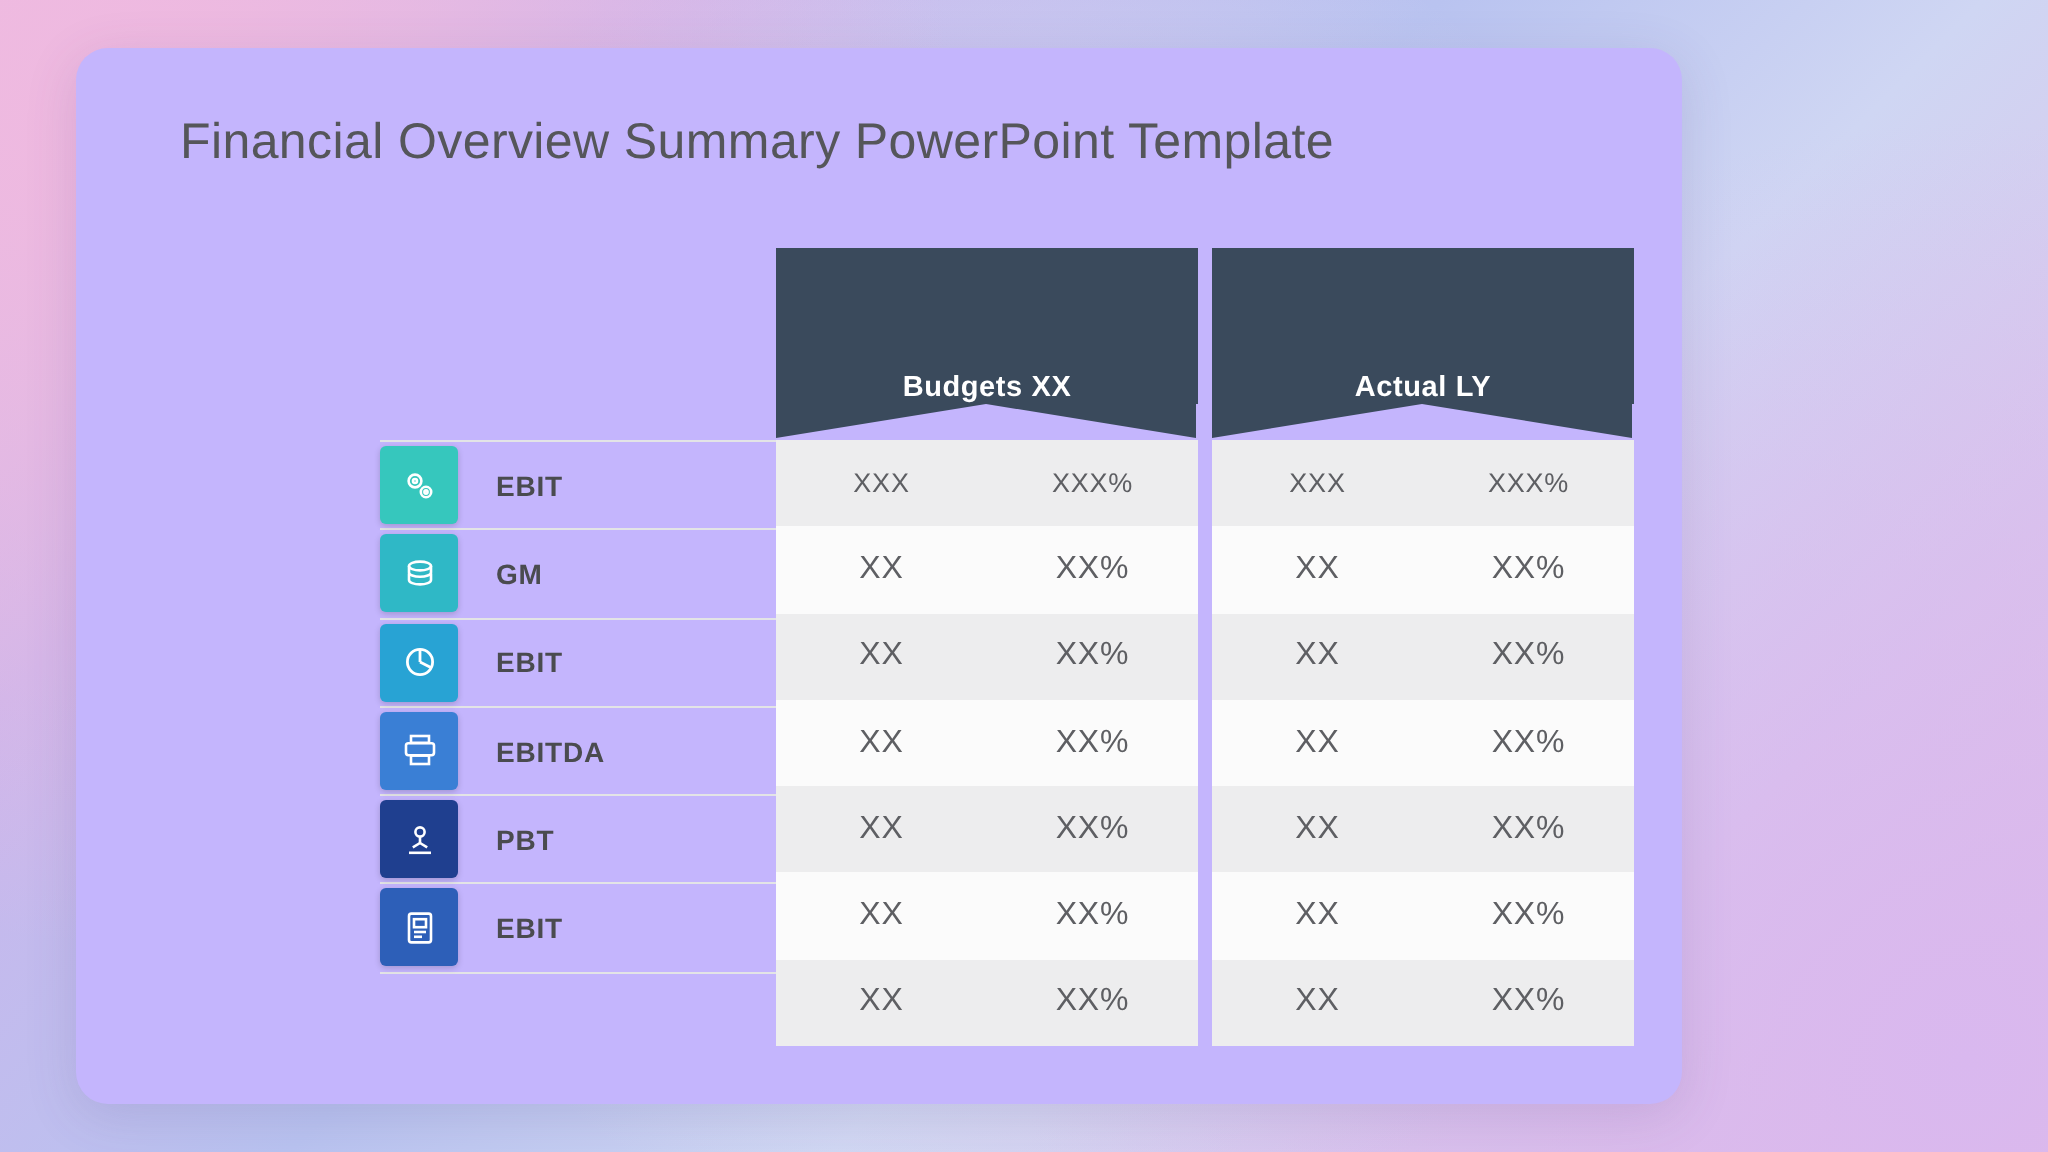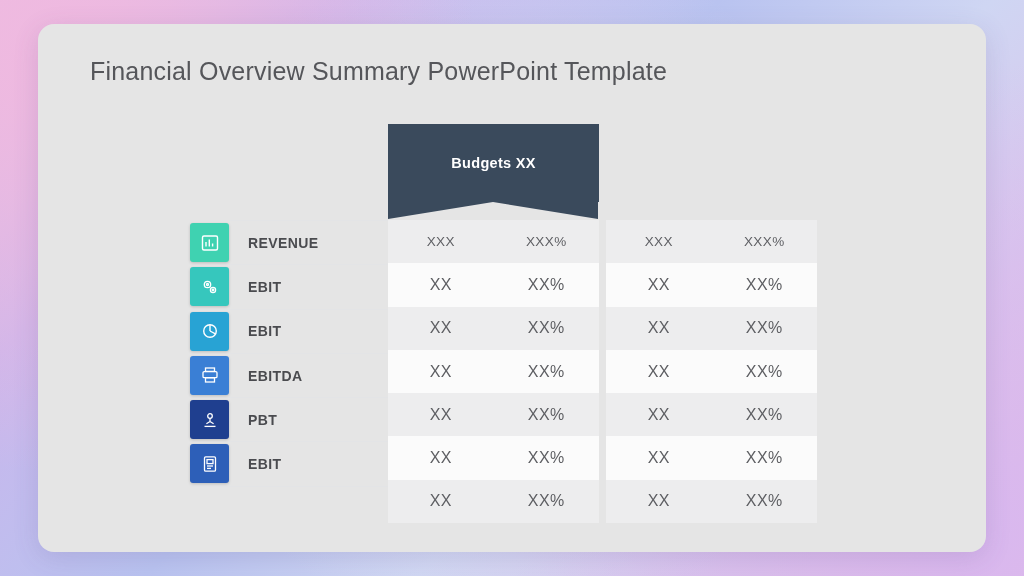--- a/index.html
+++ b/index.html
@@ -18,23 +18,23 @@
     inset: 0;
     background:
       radial-gradient(circle at 6% 10%, #f0b9e0 0%, rgba(240,185,224,0) 38%),
       radial-gradient(circle at 96% 92%, #d9b8ef 0%, rgba(217,184,239,0) 42%),
       radial-gradient(circle at 50% 50%, #dfe2f5 0%, rgba(223,226,245,0) 60%);
   }
   .slide {
     position: absolute;
     left: 38px;
     top: 24px;
-    width: 948px;
+    width: 803px;
     height: 528px;
-    background: #e5e5e5;
+    background: #c4b5fd;
     border-radius: 16px;
     box-shadow: 0 6px 26px rgba(90, 70, 130, 0.16);
   }
   .slide-title {
     position: absolute;
     left: 52px;
     top: 33px;
     font-size: 25px;
     color: #55565a;
     font-weight: 400;
@@ -51,21 +51,21 @@
   .col-group.g0 { left: 350px; }
   .col-group.g1 { left: 568px; }
   .col-head {
     position: relative;
     height: 78px;
     background: #3a4a5c;
     color: #ffffff;
     font-size: 14.5px;
     font-weight: bold;
     display: flex;
-    align-items: center;
+    align-items: flex-end;
     justify-content: center;
     letter-spacing: 0.3px;
   }
   .col-head .notch {
     position: absolute;
     left: 0;
     bottom: -17px;
     width: 0;
     height: 0;
     border-left: 105.5px solid #3a4a5c;
@@ -143,47 +143,52 @@
 <div class="slide">
 
   <div class="slide-title">Financial Overview Summary PowerPoint Template</div>
 
   <div class="col-group g0">
     <div class="col-head">
       <span>Budgets XX</span>
       <span class="notch"></span>
     </div>
   </div>
+  <div class="col-group g1">
+    <div class="col-head">
+      <span>Actual LY</span>
+      <span class="notch"></span>
+    </div>
+  </div>
 
   <div class="labels">
 
-    <div class="lrow">
-      <div class="icon-box" style="background:#3fd2b1">
-        <svg class="icon-svg" width="20" height="20" viewBox="0 0 20 20" fill="none" stroke="#ffffff" stroke-width="1.4">
-          <rect x="2.5" y="3" width="15" height="14" rx="1.5"></rect>
-          <line x1="6" y1="13.5" x2="6" y2="9"></line>
-          <line x1="9.3" y1="13.5" x2="9.3" y2="6.5"></line>
-          <line x1="12.6" y1="13.5" x2="12.6" y2="10.5"></line>
-        </svg>
-      </div>
-      <div class="lrow-label">REVENUE</div>
-    </div>
 
     <div class="lrow">
       <div class="icon-box" style="background:#36c7bd">
         <svg class="icon-svg" width="20" height="20" viewBox="0 0 20 20" fill="none" stroke="#ffffff" stroke-width="1.3">
           <circle cx="7.5" cy="7.5" r="3.2"></circle>
           <circle cx="7.5" cy="7.5" r="1"></circle>
           <circle cx="13" cy="13" r="2.6"></circle>
           <circle cx="13" cy="13" r="0.8"></circle>
         </svg>
       </div>
       <div class="lrow-label">EBIT</div>
     </div>
 
+    <div class="lrow">
+      <div class="icon-box" style="background:#2fb8c6">
+        <svg class="icon-svg" width="20" height="20" viewBox="0 0 20 20" fill="none" stroke="#ffffff" stroke-width="1.3">
+          <ellipse cx="10" cy="6" rx="5.5" ry="2.2"></ellipse>
+          <path d="M4.5 6v3.2c0 1.2 2.5 2.2 5.5 2.2s5.5-1 5.5-2.2V6"></path>
+          <path d="M4.5 9.8V13c0 1.2 2.5 2.2 5.5 2.2s5.5-1 5.5-2.2V9.8"></path>
+        </svg>
+      </div>
+      <div class="lrow-label">GM</div>
+    </div>
 
     <div class="lrow">
       <div class="icon-box" style="background:#28a3d4">
         <svg class="icon-svg" width="20" height="20" viewBox="0 0 20 20" fill="none" stroke="#ffffff" stroke-width="1.4">
           <circle cx="10" cy="10" r="6.3"></circle>
           <path d="M10 10 L10 3.7"></path>
           <path d="M10 10 L15.4 12.8"></path>
         </svg>
       </div>
       <div class="lrow-label">EBIT</div>

